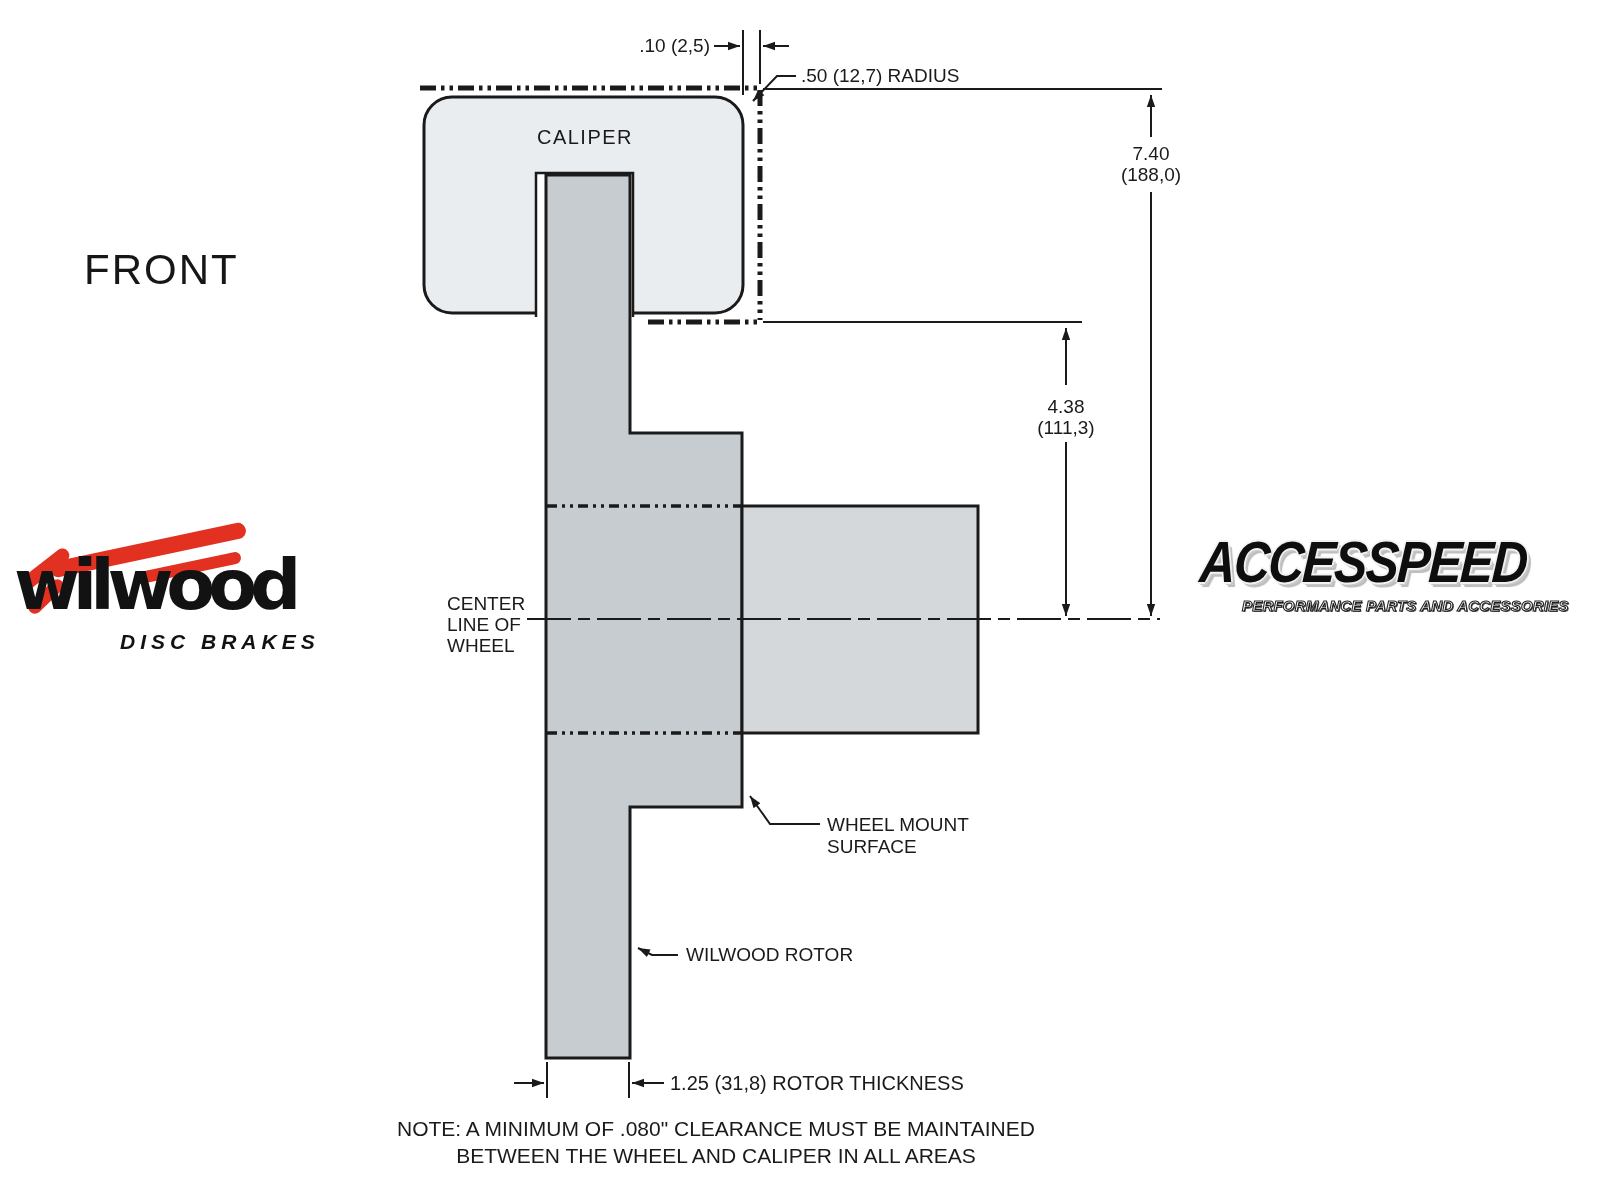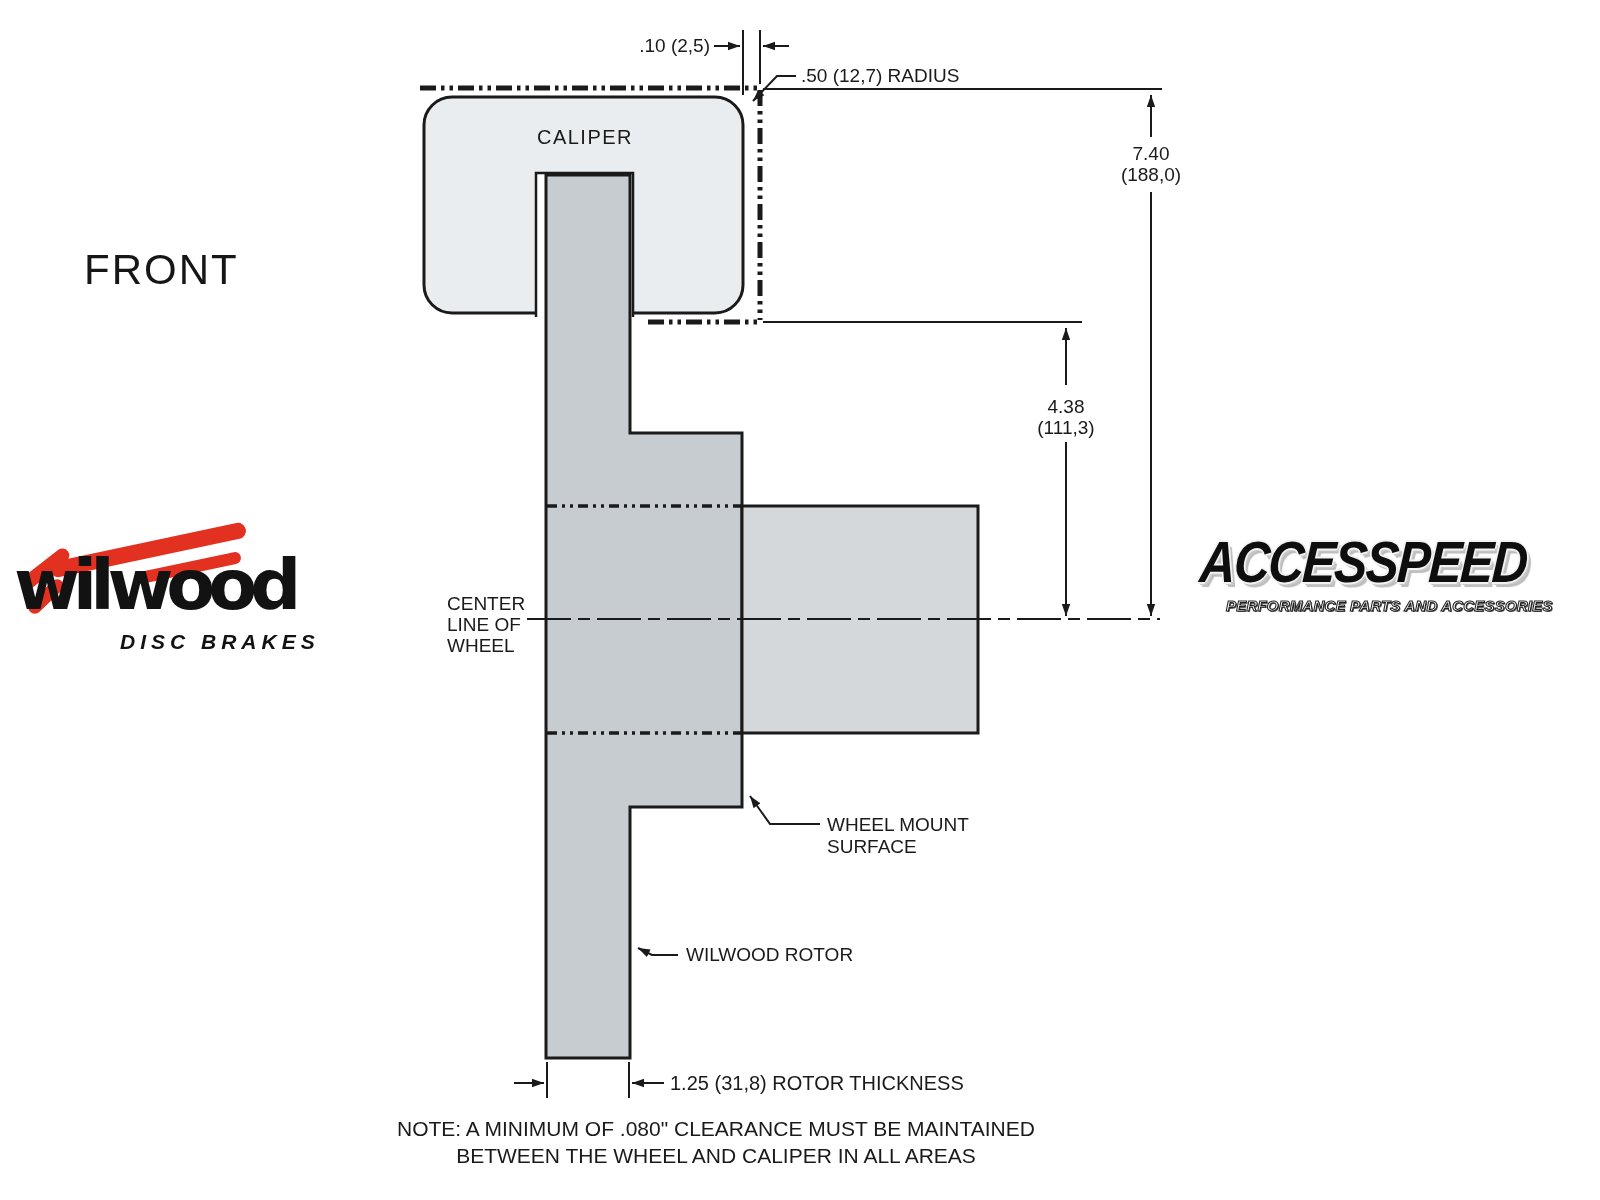--- a/index.html
+++ b/index.html
@@ -26,21 +26,21 @@
   .ww-tag{position:absolute;left:84px;top:102px;z-index:2;color:#121212;
           font-style:italic;font-weight:900;font-size:21px;letter-spacing:5px;margin-left:22px;}
 
   
   .asp{position:absolute;left:1198px;top:530px;width:360px;}
   .asp-name{display:inline-block;font-style:italic;font-weight:900;font-size:58px;
             letter-spacing:-2px;line-height:1.1;color:#0e0e0e;white-space:nowrap;
             transform:scaleX(0.86) skewX(-4deg);transform-origin:left bottom;
             text-shadow:2px 0 0 #f2f2f2,-2px 0 0 #f2f2f2,0 2px 0 #f2f2f2,0 -2px 0 #f2f2f2,
                         3px 3px 0 #c9c9c9,5px 5px 1px #bdbdbd;}
-  .asp-tag{margin-top:3px;margin-left:28px;font-style:italic;font-weight:700;font-size:15px;
+  .asp-tag{margin-top:3px;margin-left:44px;font-style:italic;font-weight:700;font-size:15px;
            letter-spacing:0.2px;color:#ffffff;white-space:nowrap;
            -webkit-text-stroke:1.1px #1f1f1f;
            text-shadow:1px 1px 0 #555;}
 </style>
 </head>
 <body>
 
 <div id="stage">
 
   <svg id="drawing" width="1600" height="1200" viewBox="0 0 1600 1200">

